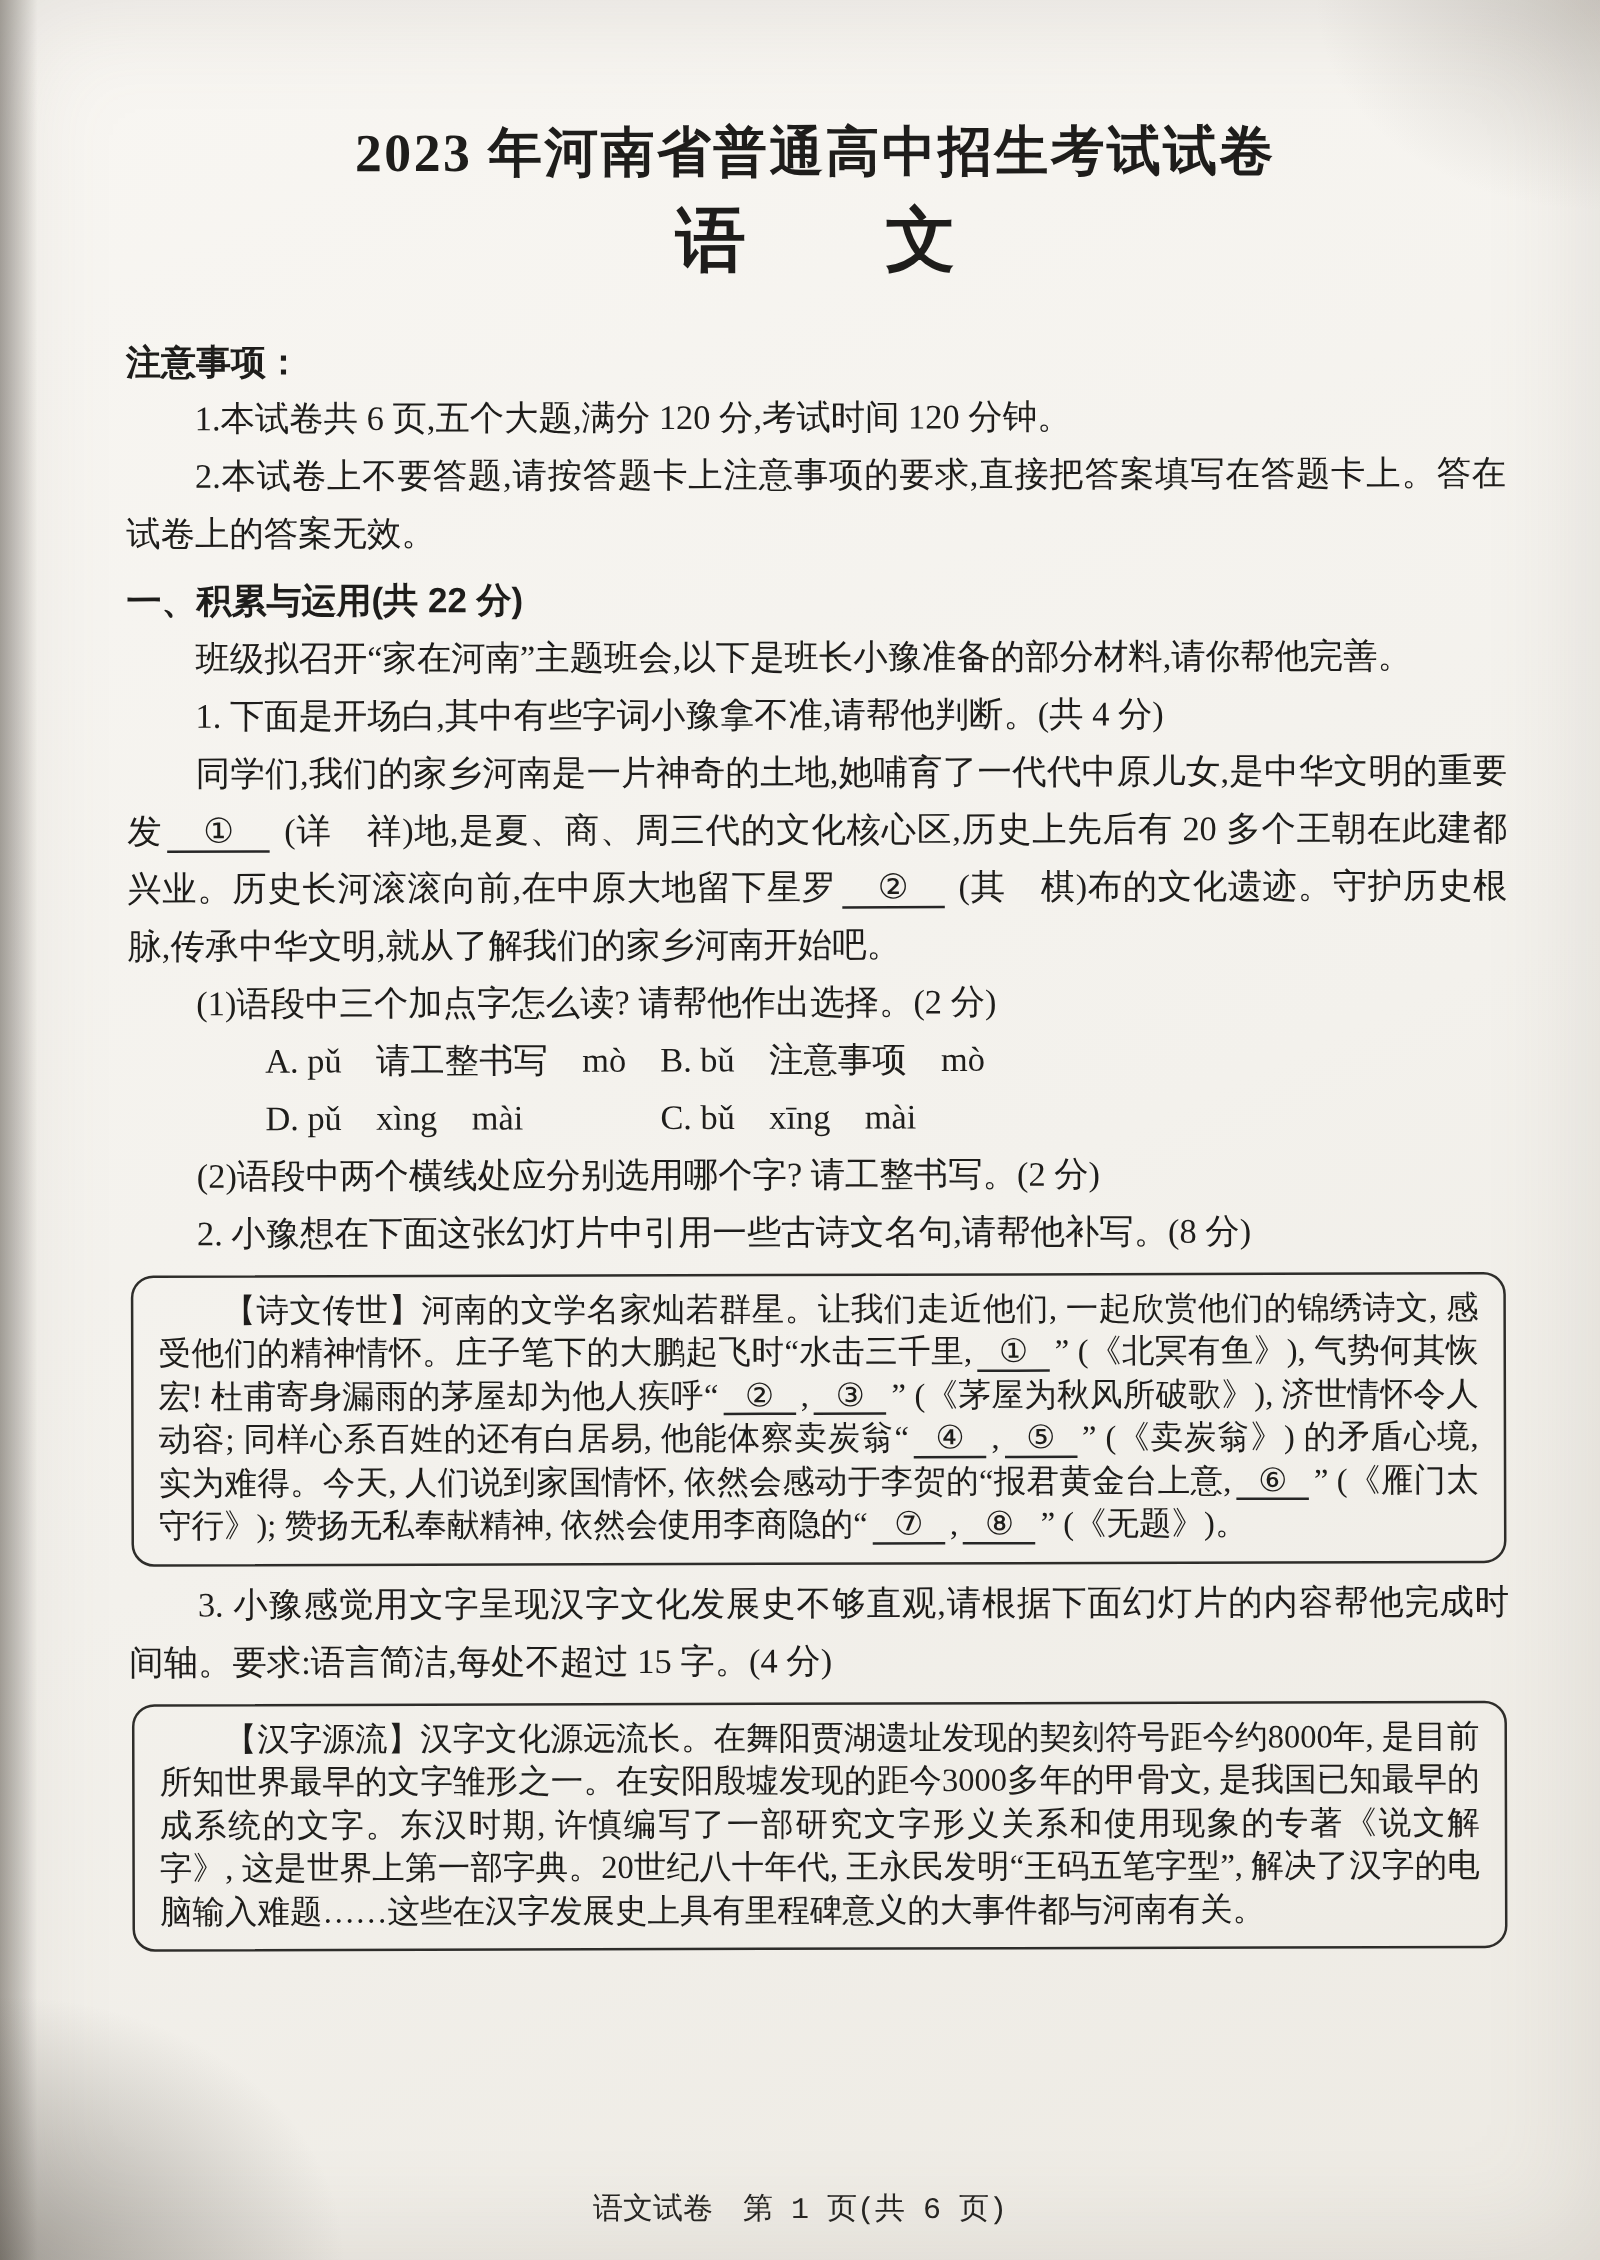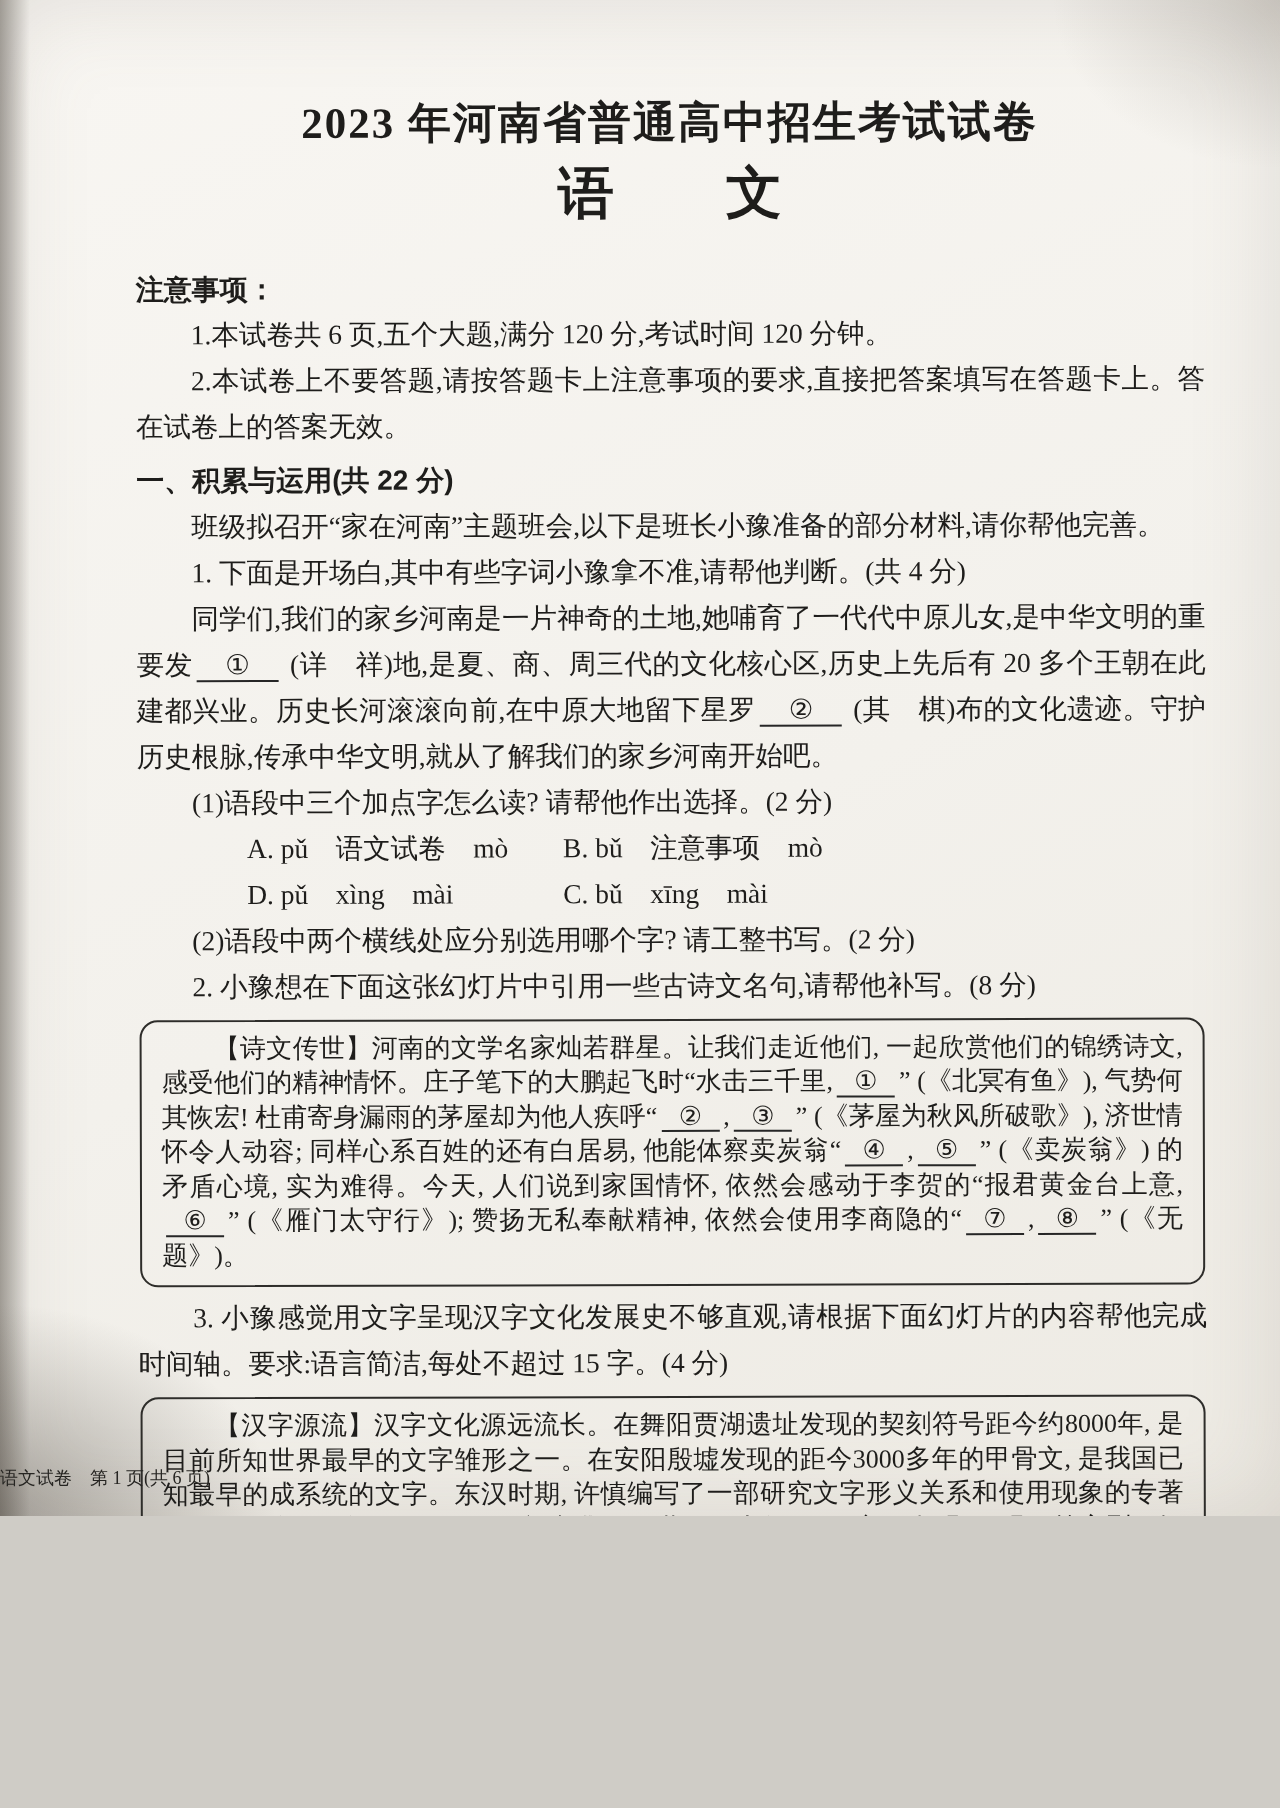--- a/index.html
+++ b/index.html
@@ -4,27 +4,26 @@
 <style>
   * { box-sizing: border-box; }
   html, body { margin: 0; padding: 0; }
   body {
     background: #cfccc6;
     font-family: "Liberation Serif", "DejaVu Serif", serif;
   }
   .page {
     position: relative;
     width: 1280px;
-    height: 1516px;
+    height: 1808px;
     margin: 0 auto;
     overflow: hidden;
     color: #1e1d1b;
     background: linear-gradient(155deg, #f8f6f2 0%, #f3f1ec 55%, #edeae3 100%);
     box-shadow: inset 0 0 90px rgba(120,112,100,.18);
-    padding-left: 35px;
   }
   .scan-edge-left {
     position: absolute; left: 0; top: 0; width: 30px; height: 100%;
     background: linear-gradient(to right, rgba(88,82,74,.50), rgba(88,82,74,0));
     pointer-events: none;
   }
   .scan-corner-bl {
     position: absolute; left: 0; bottom: 0; width: 300px; height: 230px;
     background: radial-gradient(ellipse at 0% 100%, rgba(70,64,56,.42), rgba(0,0,0,0) 65%);
     pointer-events: none;
@@ -108,23 +107,24 @@
   }
   .box .para {
     font-size: 26px;
     line-height: 34.5px;
   }
   .q3 { margin-top: 6px; }
   .footer {
     position: absolute;
     left: 0; right: 0;
     bottom: 26px;
-    text-align: left;
-    font-size: 18px;
+    text-align: center;
+    font-size: 24px;
     color: #262522;
+    font-family: Liberation Mono, monospace;
   }
 </style>
 </head>
 <body>
 
 <div class="page">
   <div class="scan-edge-left"></div>
   <div class="scan-corner-bl"></div>
   <div class="scan-corner-tr"></div>
 
@@ -139,21 +139,21 @@
 
     <h3 class="section-head">一、积累与运用(共 22 分)</h3>
     <p class="para indent">班级拟召开“家在河南”主题班会,以下是班长小豫准备的部分材料,请你帮他完善。</p>
 
     <p class="para indent">1. 下面是开场白,其中有些字词小豫拿不准,请帮他判断。(共 4 分)</p>
     <p class="para indent">同学们,我们的家乡河南是一片神奇的土地,她<span class="dotted">哺</span>育了一代代中原儿女,是中华文明的重要发<span class="blank w-wide">①</span> (详　祥)地,是夏、商、周三代的文化核心区,历史上先后有 20 多个王朝在此建都<span class="dotted">兴</span>业。历史长河滚滚向前,在中原大地留下星罗<span class="blank w-wide">②</span> (其　棋)布的文化遗迹。守护历史根<span class="dotted">脉</span>,传承中华文明,就从了解我们的家乡河南开始吧。</p>
 
     <p class="para indent">(1)语段中三个加点字怎么读? 请帮他作出选择。(2 分)</p>
     <div class="options">
       <div class="opt-row">
-        <span class="opt">A. pǔ　语文试卷　mò</span>
+        <span class="opt">A. pǔ　请工整书写　mò</span>
         <span class="opt">B. bǔ　注意事项　mò</span>
       </div>
       <div class="opt-row">
         <span class="opt">D. pǔ　xìng　mài</span>
         <span class="opt">C. bǔ　xīng　mài</span>
       </div>
     </div>
     <p class="para indent">(2)语段中两个横线处应分别选用哪个字? 请工整书写。(2 分)</p>
 
     <p class="para indent">2. 小豫想在下面这张幻灯片中引用一些古诗文名句,请帮他补写。(8 分)</p>

